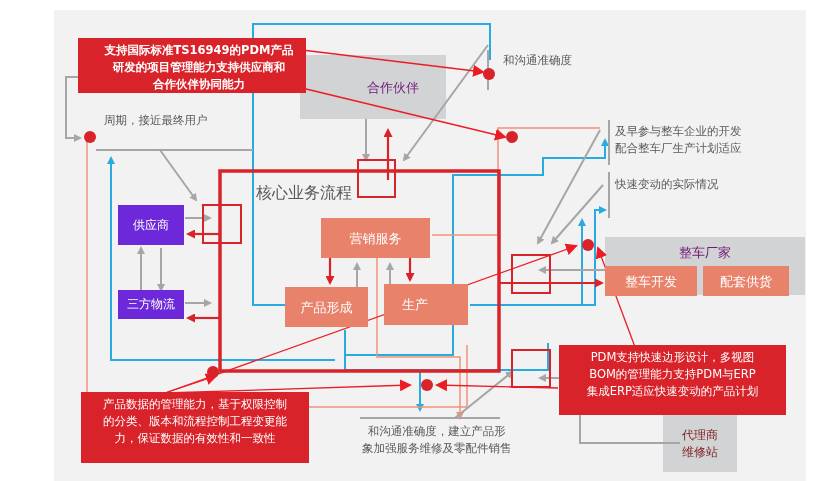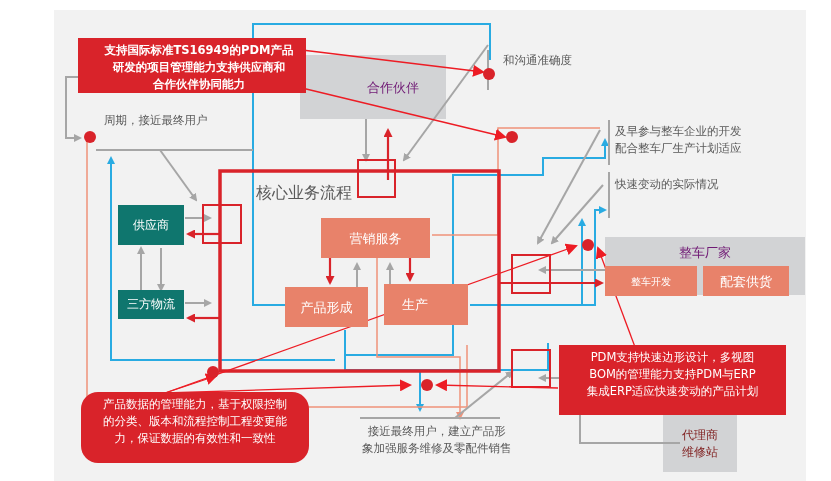--- a/index.html
+++ b/index.html
@@ -7,21 +7,21 @@
          font-family: "DejaVu Sans", "Liberation Sans", sans-serif; }
   #panel { position: absolute; left: 54px; top: 10px; width: 752px; height: 471px; background: #f2f2f2; }
   svg#wires { position: absolute; left: 0; top: 0; width: 831px; height: 481px; }
   .box { position: absolute; display: flex; align-items: center; justify-content: center;
          text-align: center; color: #ffffff; font-size: 12px; line-height: 17px; box-sizing: border-box; }
   .callout { position: absolute; background: #d9232a; color: #fff; text-align: center;
              font-size: 11.5px; line-height: 17px; box-sizing: border-box; padding: 4px 6px; font-weight: bold; }
   .note { position: absolute; color: #595959; font-size: 11.5px; line-height: 17px; }
   .gray-box { background: #d2d3d5; color: #701a75; }
   .orange { background: #e8826a; }
-  .peach { background: #0f766e; }
+  .peach { background: #6d28d9; }
   .label { position: absolute; color: #595959; font-size: 16px; }
 </style>
 </head>
 <body>
 
 <div id="panel"></div>
 
 <div class="box gray-box" style="left:300px; top:55px; width:146px; height:64px; font-size:13px; padding-left:40px;">
   <span>合作伙伴</span>
 </div>
@@ -140,21 +140,21 @@
   <span>生产</span>
 </div>
 
 <div class="box peach" style="left:118px; top:205px; width:66px; height:40px;">
   <span>供应商</span>
 </div>
 <div class="box peach" style="left:118px; top:290px; width:66px; height:29px;">
   <span>三方物流</span>
 </div>
 
-<div class="box orange" style="left:605px; top:266px; width:92px; height:30px; font-size:10px;">
+<div class="box orange" style="left:605px; top:266px; width:92px; height:30px; font-size:13px;">
   <span>整车开发</span>
 </div>
 <div class="box orange" style="left:703px; top:266px; width:86px; height:30px; font-size:13px;">
   <span>配套供货</span>
 </div>
 
 <div class="label" style="left:256px; top:183px;">核心业务流程</div>
 
 <div class="note" style="left:503px; top:52px;">
   <div>和沟通准确度</div>
@@ -163,30 +163,30 @@
   <div>及早参与整车企业的开发</div>
   <div>配合整车厂生产计划适应</div>
 </div>
 <div class="note" style="left:615px; top:176px;">
   <div>快速变动的实际情况</div>
 </div>
 <div class="note" style="left:98px; top:112px;">
   <div style="padding-left:6px;">周期，接近最终用户</div>
 </div>
 <div class="note" style="left:362px; top:423px; text-align:center;">
-  <div>接近最终用户，建立产品形</div>
+  <div>和沟通准确度，建立产品形</div>
   <div>象加强服务维修及零配件销售</div>
 </div>
 
 <div class="callout" style="left:78px; top:38px; width:228px; height:55px;padding-left:20px;">
   <div>支持国际标准TS16949的PDM产品</div>
   <div>研发的项目管理能力支持供应商和</div>
   <div>合作伙伴协同能力</div>
 </div>
-<div class="callout" style="left:81px; top:392px; width:228px; height:71px; font-weight:normal;border-radius:17px;">
+<div class="callout" style="left:81px; top:392px; width:228px; height:71px; font-weight:normal;">
   <div>产品数据的管理能力，基于权限控制</div>
   <div>的分类、版本和流程控制工程变更能</div>
   <div>力，保证数据的有效性和一致性</div>
 </div>
 <div class="callout" style="left:559px; top:345px; width:227px; height:70px; font-weight:normal;">
   <div>PDM支持快速边形设计，多视图</div>
   <div>BOM的管理能力支持PDM与ERP</div>
   <div>集成ERP适应快速变动的产品计划</div>
 </div>
 

